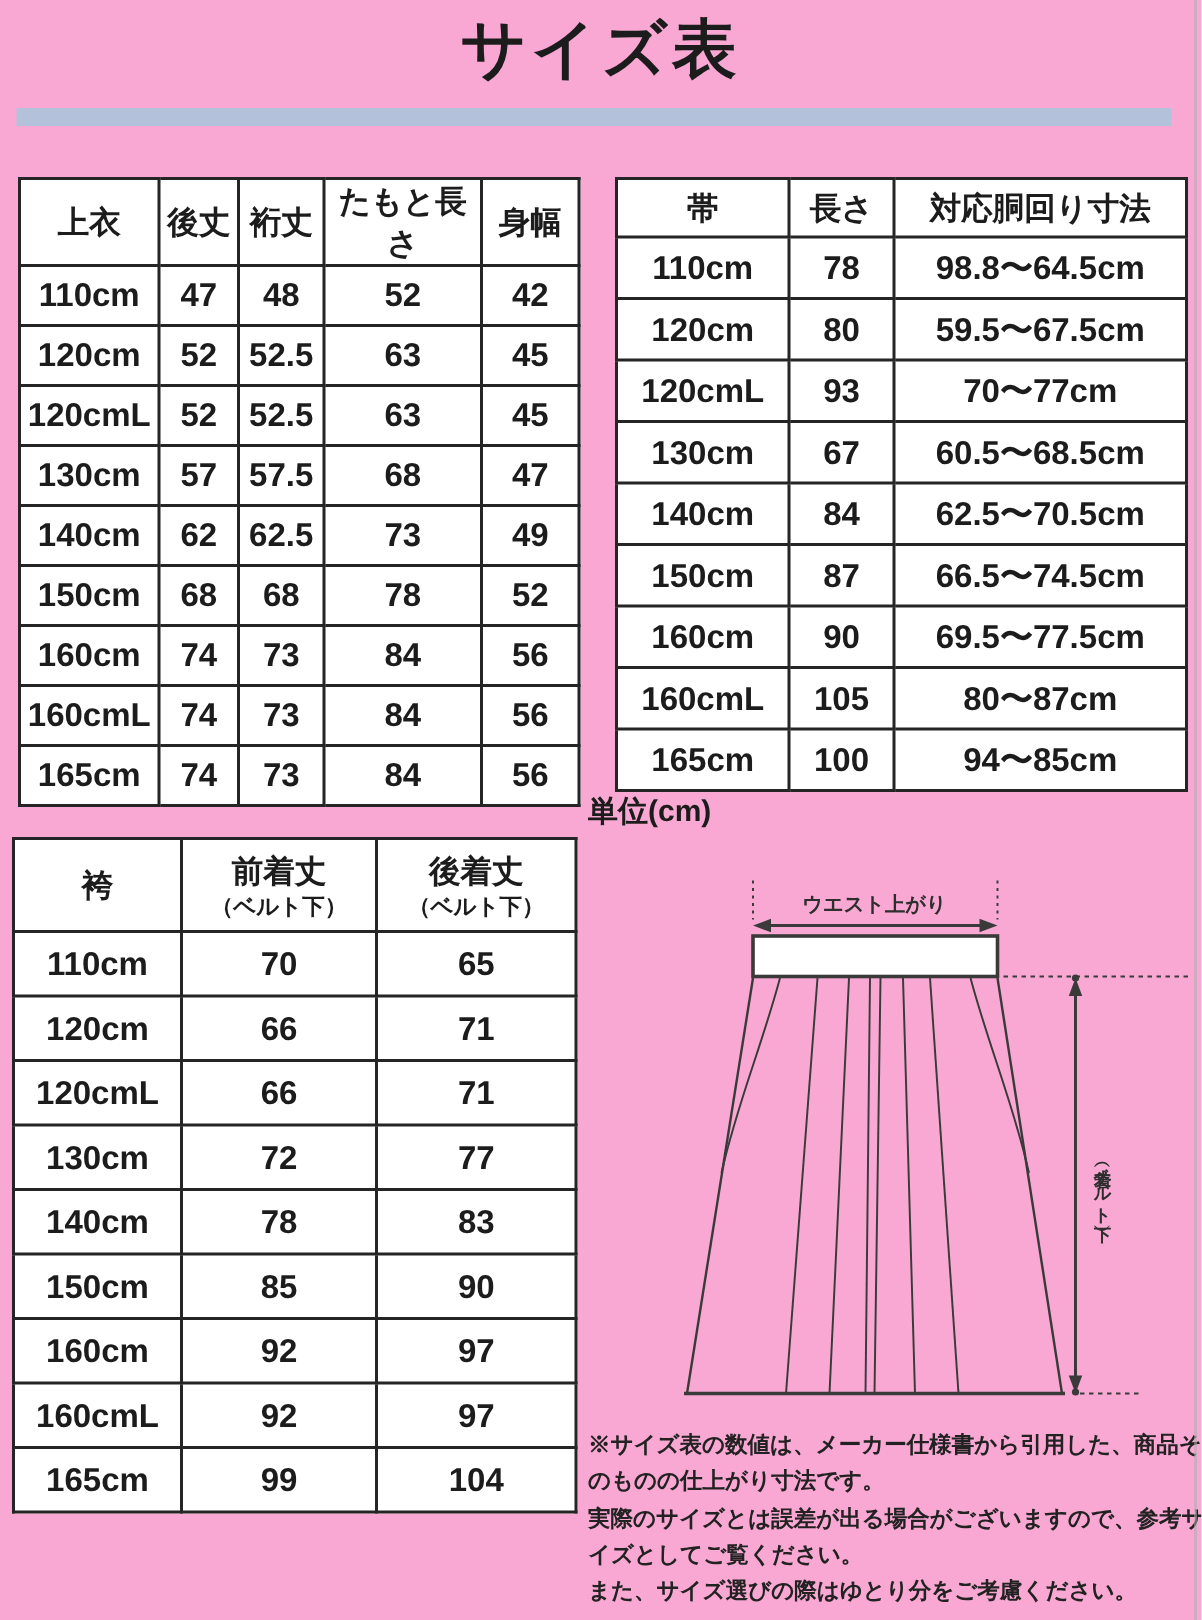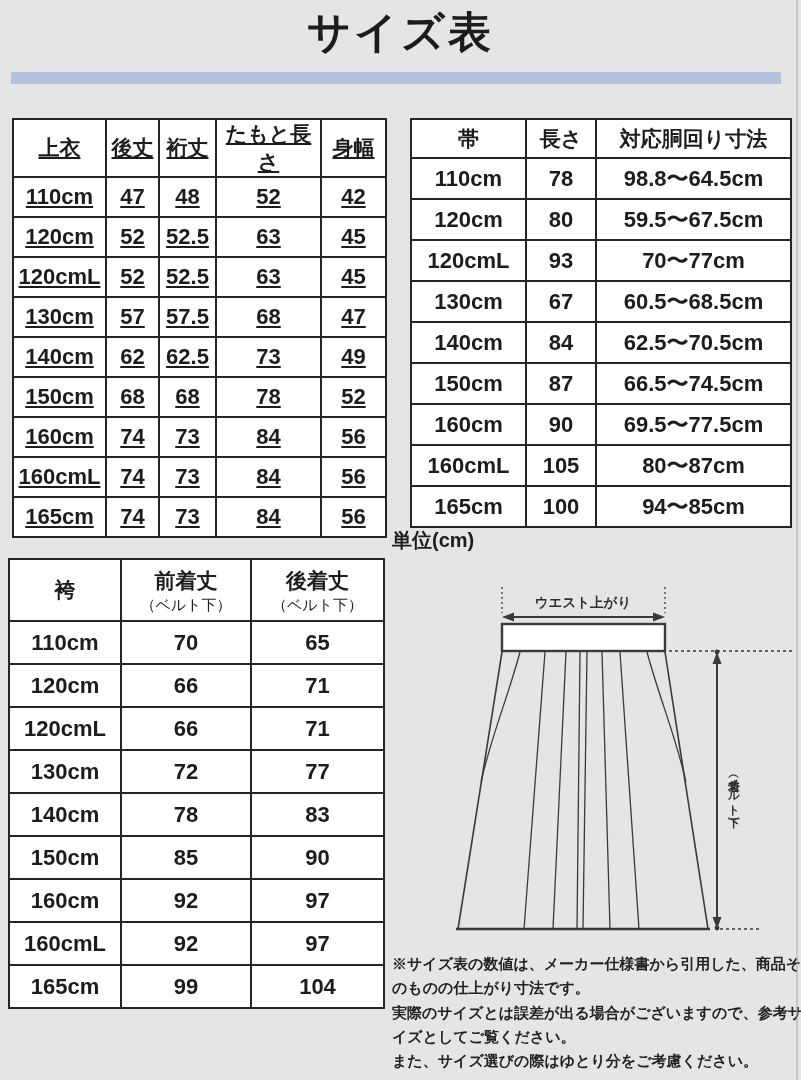--- a/index.html
+++ b/index.html
@@ -1,19 +1,19 @@
 <!DOCTYPE html>
 <html lang="ja"><head>
 <meta charset="utf-8">
 <style>
   html,body{margin:0;padding:0;background:#fff;}
   .page{
     position:relative;
     width:801px;height:1080px;
-    background:#e5e5e5;
+    background:#f9a8d4;
     font-family:"Liberation Sans",sans-serif;
     color:#1c1c1c;
     overflow:hidden;
   }
   .page-title{
     position:absolute;top:4px;left:0;width:100%;
     text-align:center;
     font-size:43px;font-weight:bold;letter-spacing:3px;
   }
   .title-divider{
@@ -29,29 +29,29 @@
   }
   table.sizetable th,table.sizetable td{
     border:2px solid #252525;
     text-align:center;vertical-align:middle;
     font-weight:bold;color:#1c1c1c;
     padding:0;overflow:hidden;
   }
   table.sizetable td{font-size:22px;}
   table.sizetable th{font-size:21px;}
   .tbl-uwagi{left:12px;top:118px;}
-  .tbl-uwagi tr{height:40px;text-decoration:underline;}
+  .tbl-uwagi tr{height:40px;}
   .tbl-uwagi tr.hdr{height:39px;}
   .tbl-obi{left:410px;top:118px;}
   .tbl-obi tr{height:41px;}
   .tbl-obi tr.hdr{height:39px;}
   .tbl-hakama{left:8px;top:558px;}
   .tbl-hakama tr{height:43px;}
   .tbl-hakama tr.hdr{height:62px;}
-  th .sub{display:block;font-size:15px;font-weight:normal;line-height:1.1;margin-top:2px;}
+  th .sub{display:block;font-size:15px;font-weight:bold;line-height:1.1;margin-top:2px;}
   .unit-note{
     position:absolute;left:392px;top:527px;
     font-size:20px;font-weight:bold;
   }
   .diagram{
     position:absolute;left:420px;top:577px;width:375px;height:372px;
   }
   .notes{
     position:absolute;left:392px;top:952px;width:415px;
     font-size:15px;font-weight:bold;line-height:1.62;

